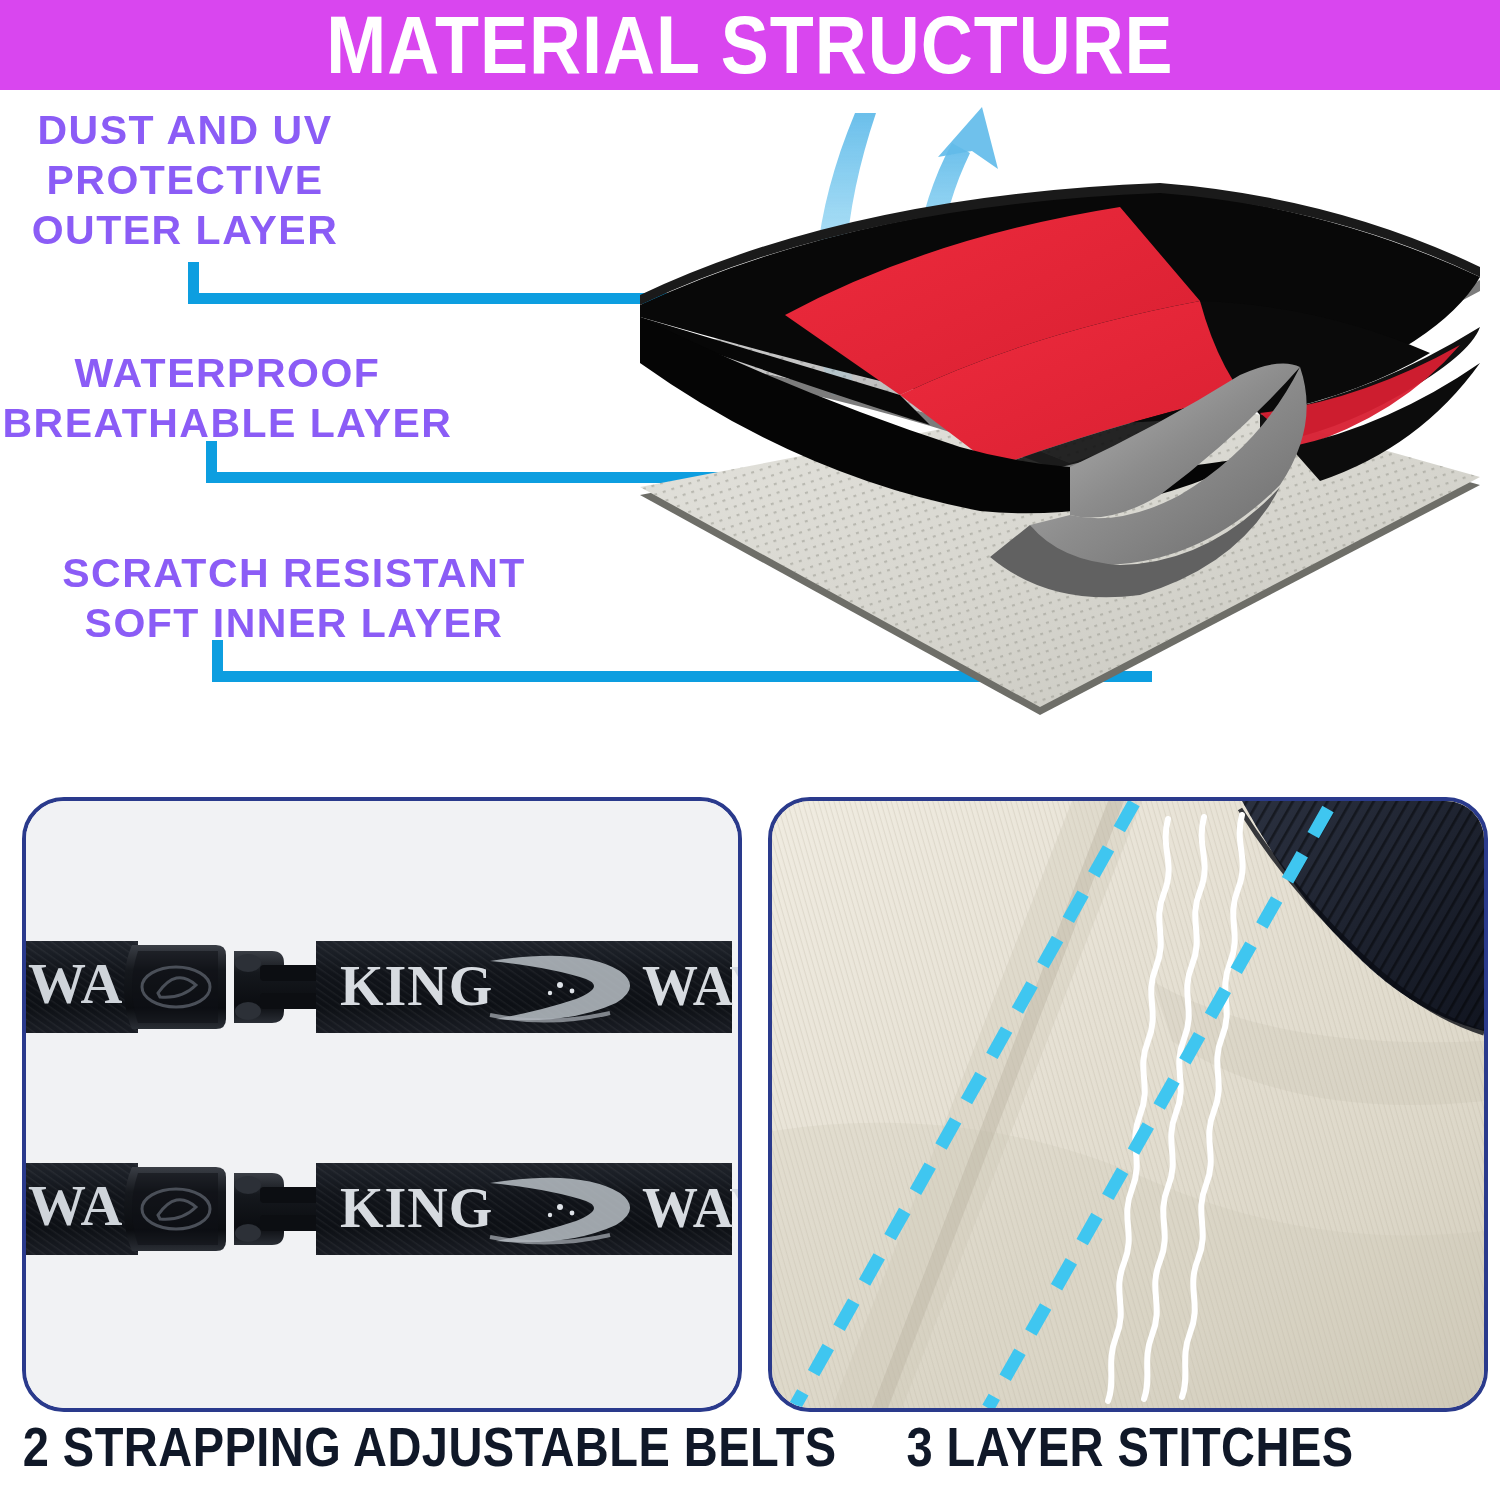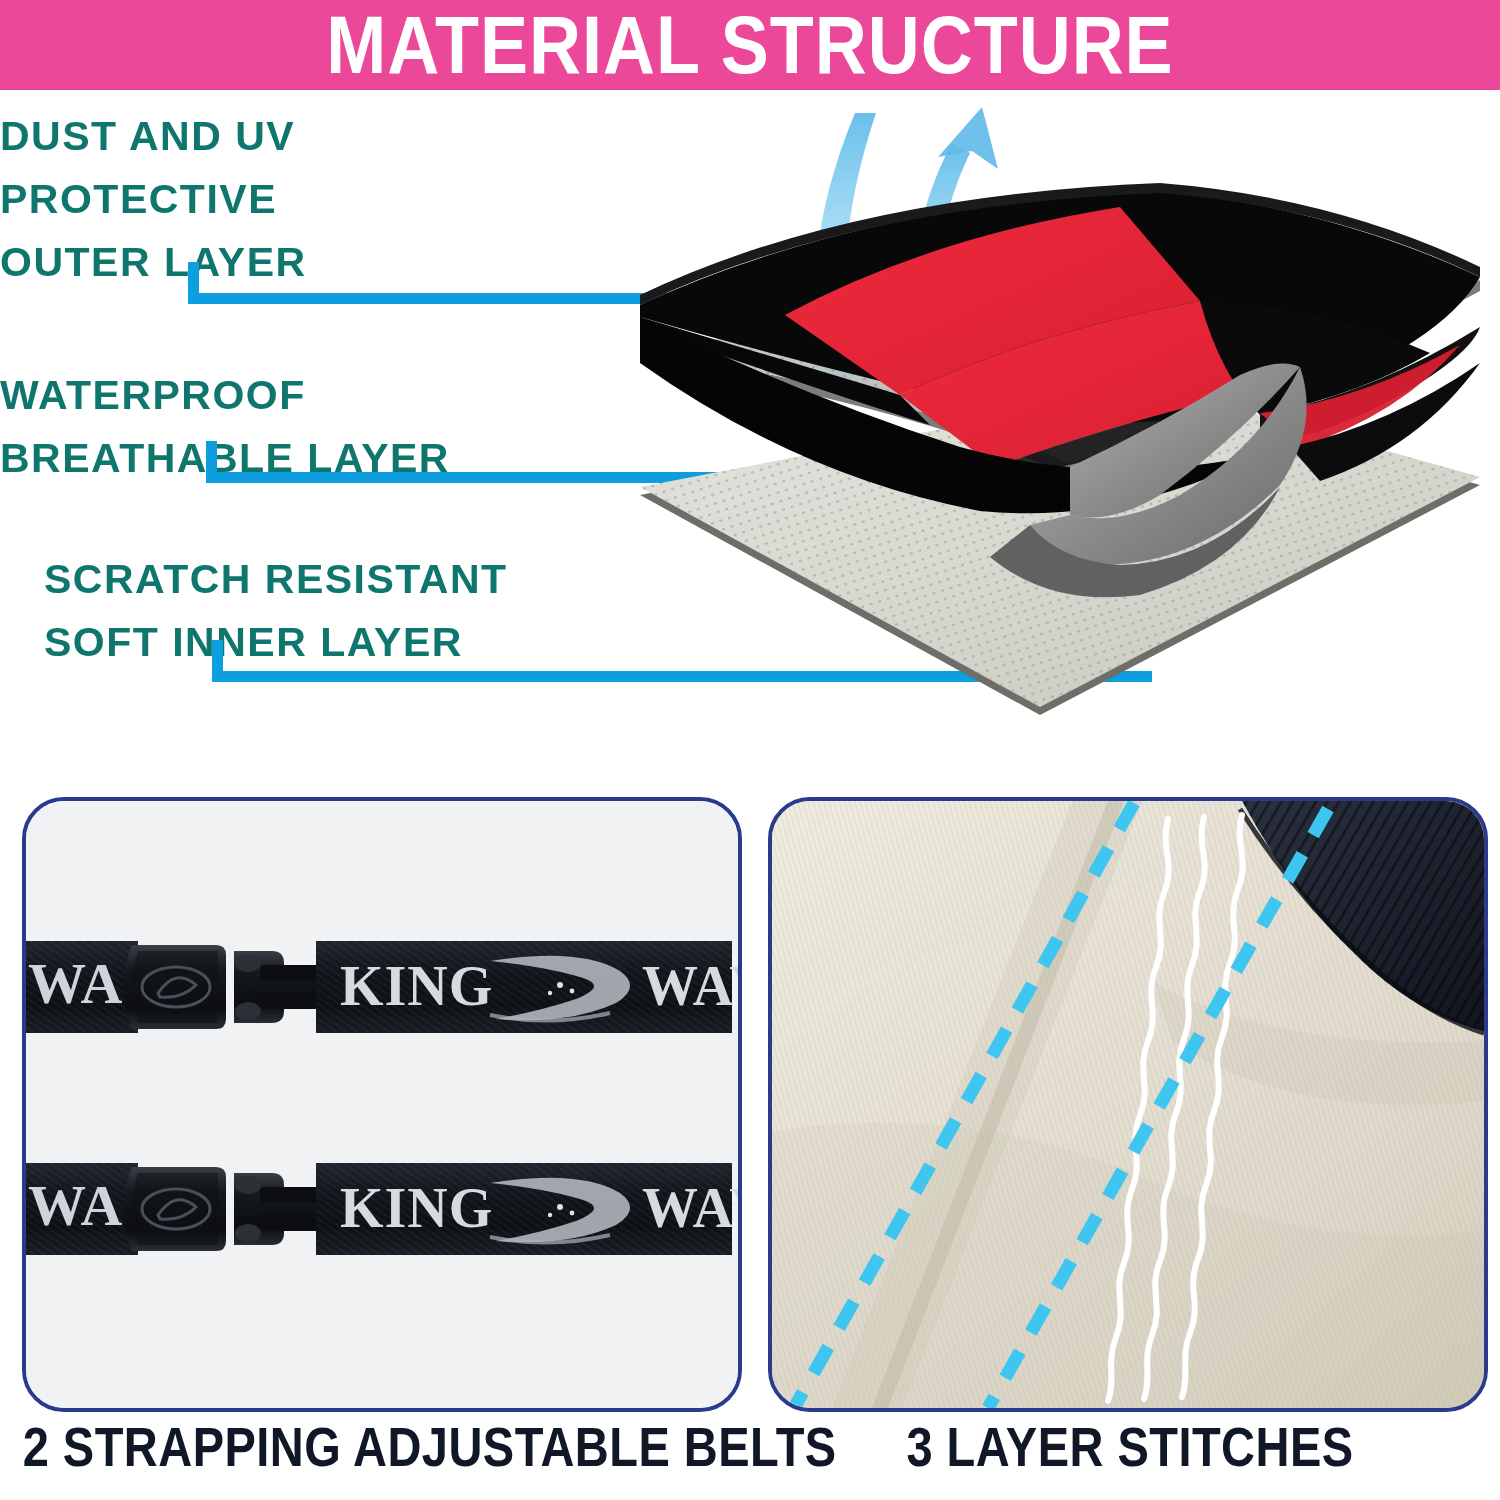--- a/index.html
+++ b/index.html
@@ -8,49 +8,49 @@
     background:#ffffff;
     font-family:"Liberation Sans", sans-serif;
     overflow:hidden;
     position:relative;
   }
   #root{position:relative;width:1500px;height:1500px;}
 
   
   .banner{
     position:absolute;left:0;top:0;width:1500px;height:90px;
-    background:#ec4899;
+    background:#d946ef;
   }
   .banner-title{
     position:absolute;left:0;top:0;width:1500px;height:90px;
     display:flex;align-items:center;justify-content:center;
     color:#ffffff;
     font-family:"Liberation Sans", sans-serif;
     font-weight:bold;
     font-size:72px;
     letter-spacing:1px;
     transform:scale(1.0,1.12);
     transform-origin:center center;
     white-space:nowrap;
   }
 
   
   .label{
     position:absolute;
-    color:#0f766e;
+    color:#8b5cf6;
     font-family:"Liberation Sans", sans-serif;
     font-weight:bold;
     font-size:41px;
-    line-height:63px;
+    line-height:50px;
     letter-spacing:1.5px;
-    text-align:left;
+    text-align:center;
     white-space:pre-line;
   }
   #label-outer{ left:0px;  top:105px; width:370px; }
-  #label-waterproof{ left:0px; top:364px; width:455px; }
+  #label-waterproof{ left:0px; top:348px; width:455px; }
   #label-inner{ left:0px; top:548px; width:500px;padding-left:44px; }
 
   
   .connector{position:absolute;}
   .connector .v{position:absolute;left:0;top:0;width:11px;background:#0d9ee0;}
   .connector .h{position:absolute;left:0;bottom:0;height:11px;background:#0d9ee0;}
 
   
   .illustration{position:absolute;left:600px;top:95px;width:900px;height:660px;}
   .illustration svg{display:block;}

